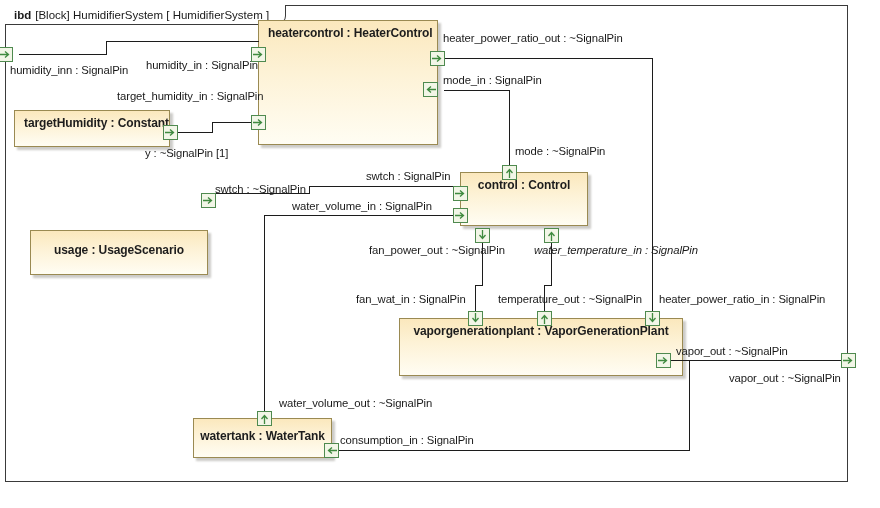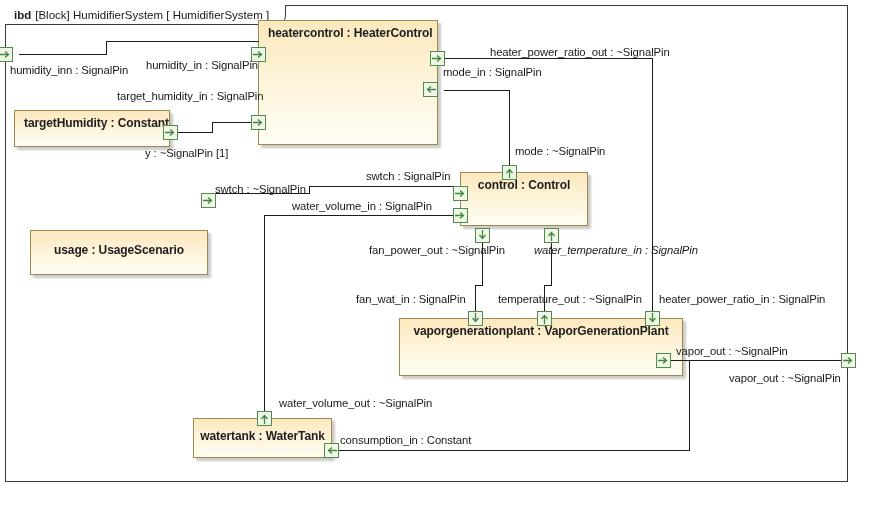--- a/index.html
+++ b/index.html
@@ -203,28 +203,28 @@
         <path d="M0 4.5 H8 M5 1.5 L8.5 4.5 L5 7.5" stroke="#3f8a3f" stroke-width="1.3" fill="none"></path>
       </svg>
   </div>
   <div class="lbl" style="left:117px; top:90px;">target_humidity_in : SignalPin</div>
 
   <div class="port" style="left:430px; top:51px;">
     <svg width="11" height="9" viewBox="0 0 11 9">
         <path d="M0 4.5 H8 M5 1.5 L8.5 4.5 L5 7.5" stroke="#3f8a3f" stroke-width="1.3" fill="none"></path>
       </svg>
   </div>
-  <div class="lbl" style="left:443px; top:46px;padding-left:47px;">heater_power_ratio_out : ~SignalPin</div>
+  <div class="lbl" style="left:443px; top:32px;">heater_power_ratio_out : ~SignalPin</div>
 
   <div class="port" style="left:423px; top:82px;">
     <svg width="11" height="9" viewBox="0 0 11 9">
         <path d="M11 4.5 H3 M6 1.5 L2.5 4.5 L6 7.5" stroke="#3f8a3f" stroke-width="1.3" fill="none"></path>
       </svg>
   </div>
-  <div class="lbl" style="left:443px; top:66px;text-align:center;">mode_in : SignalPin</div>
+  <div class="lbl" style="left:443px; top:74px;text-align:center;">mode_in : SignalPin</div>
 
   <div class="port" style="left:163px; top:125px;">
     <svg width="11" height="9" viewBox="0 0 11 9">
         <path d="M0 4.5 H8 M5 1.5 L8.5 4.5 L5 7.5" stroke="#3f8a3f" stroke-width="1.3" fill="none"></path>
       </svg>
   </div>
   <div class="lbl" style="left:145px; top:147px;">y : ~SignalPin [1]</div>
 
   <div class="port" style="left:201px; top:193px;">
     <svg width="11" height="9" viewBox="0 0 11 9">
@@ -308,15 +308,15 @@
         <path d="M4.5 11 V3 M1.5 6 L4.5 2.5 L7.5 6" stroke="#3f8a3f" stroke-width="1.3" fill="none"></path>
       </svg>
   </div>
   <div class="lbl" style="left:279px; top:397px;">water_volume_out : ~SignalPin</div>
 
   <div class="port" style="left:324px; top:443px;">
     <svg width="11" height="9" viewBox="0 0 11 9">
         <path d="M11 4.5 H3 M6 1.5 L2.5 4.5 L6 7.5" stroke="#3f8a3f" stroke-width="1.3" fill="none"></path>
       </svg>
   </div>
-  <div class="lbl" style="left:340px; top:434px;">consumption_in : Constant</div>
+  <div class="lbl" style="left:340px; top:434px;">consumption_in : SignalPin</div>
 
 </div>
 
 </body></html>

